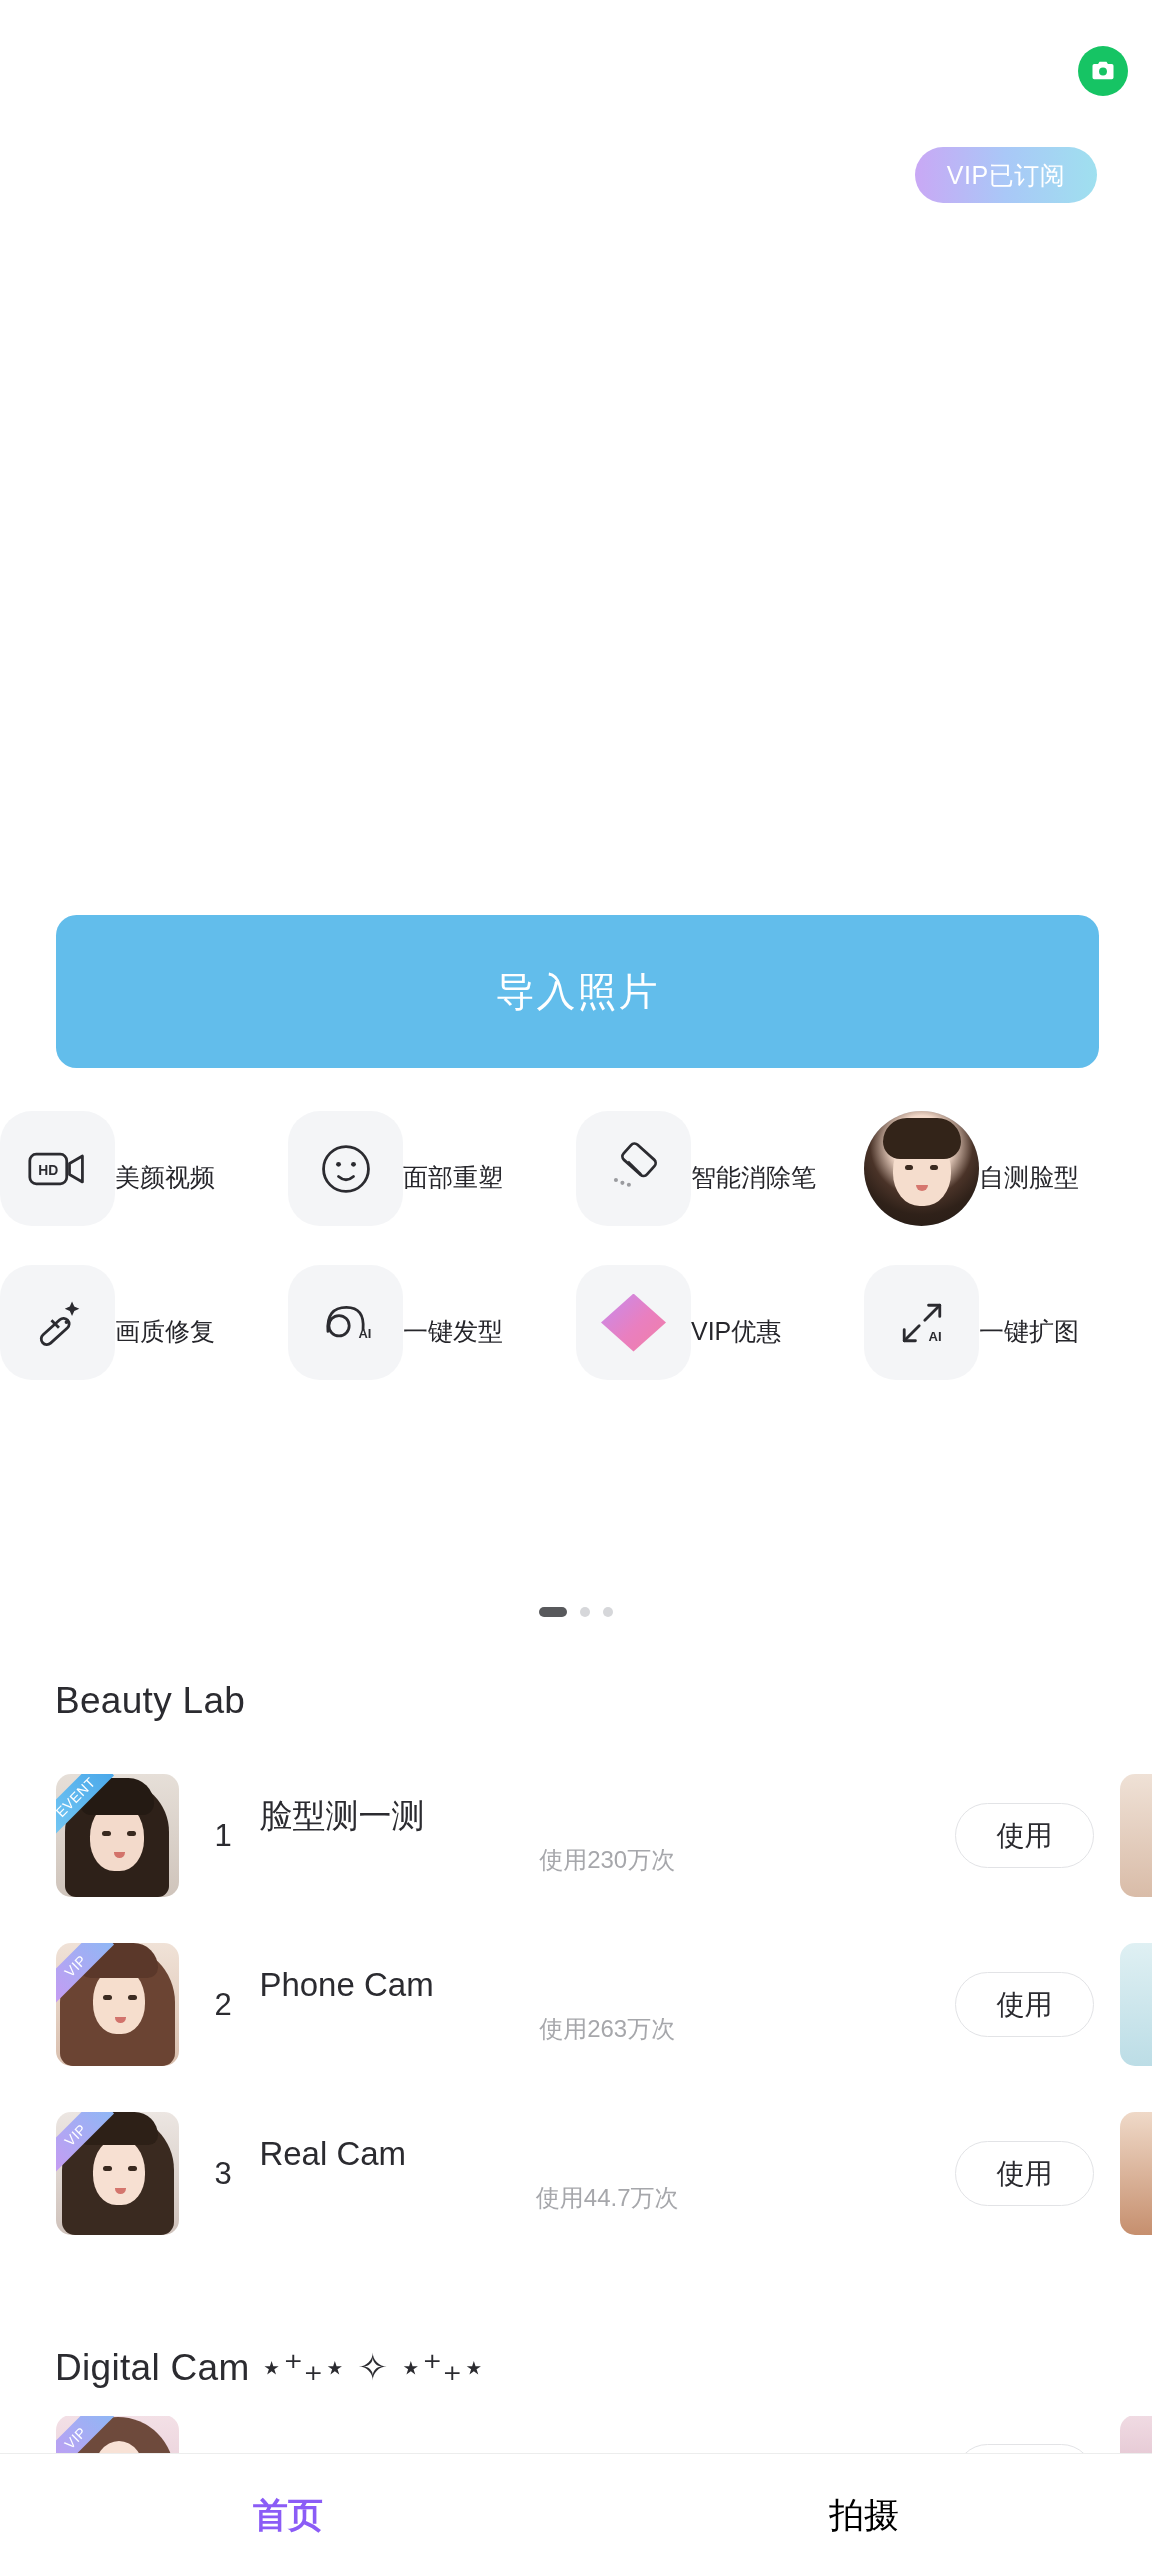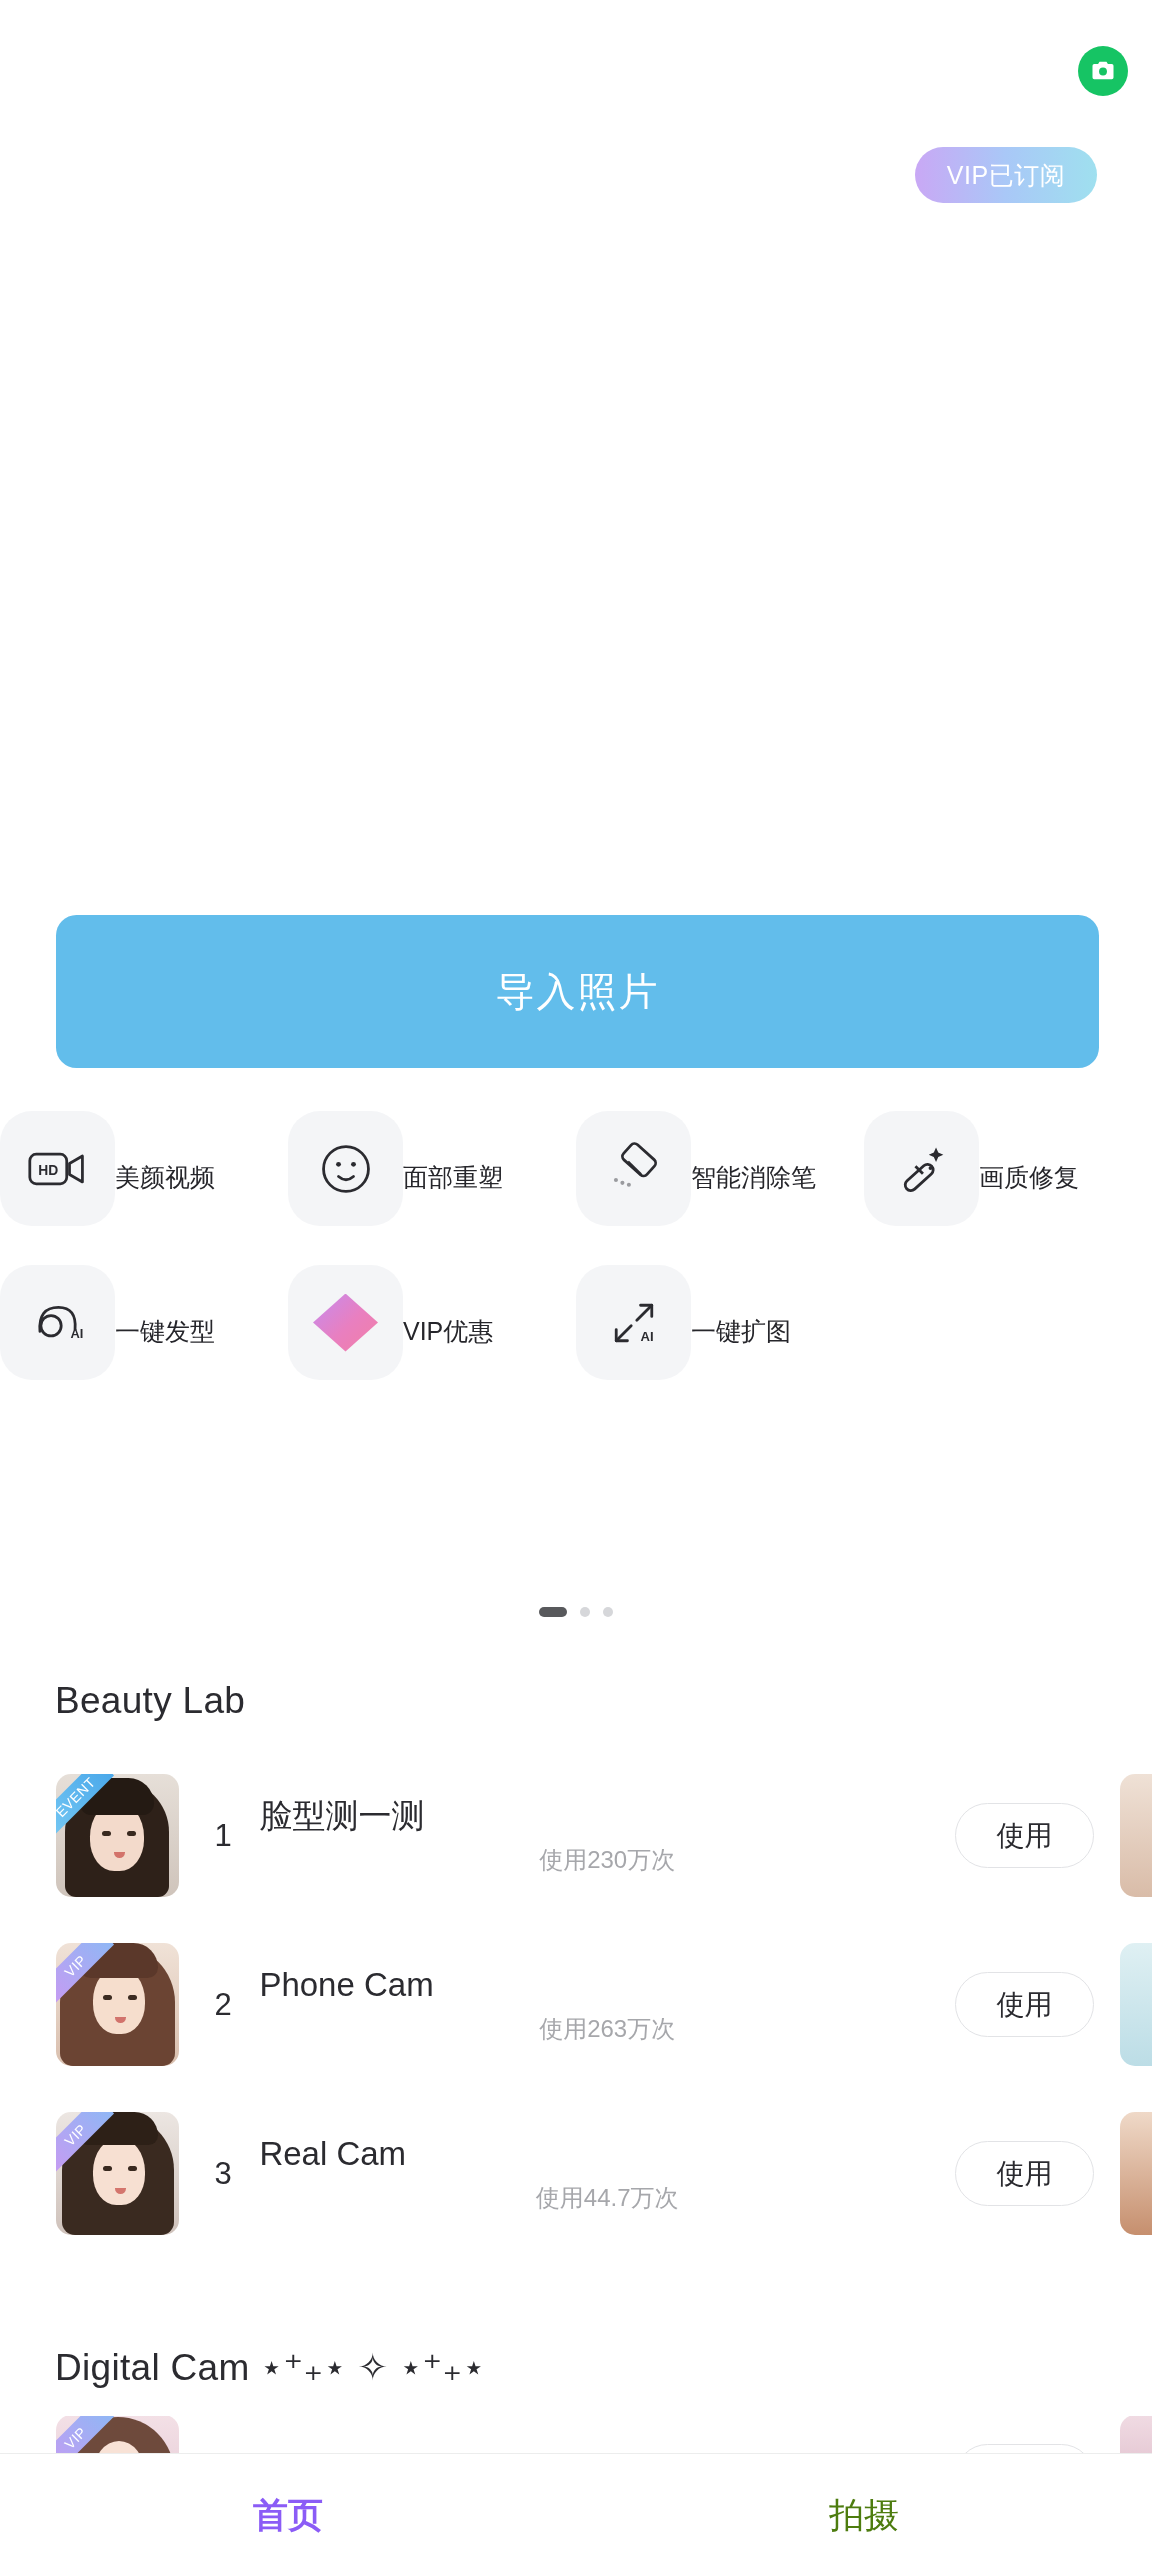--- a/index.html
+++ b/index.html
@@ -246,21 +246,21 @@
     height: 123px;
     background: #ffffff;
     border-top: 0.9px solid #eceded;
     display: flex;
     align-items: center;
   }
   .nav-item {
     flex: 1 1 0;
     text-align: center;
     font-size: 35px;
-    color: #4d7c0f;
+    color: #000000;
   }
   .nav-item.active { color: #8b5cf6; font-weight: bold; }
 </style>
 </head>
 <body>
 
 <div class="phone">
 
   <div class="camera-badge">
     <svg viewBox="0 0 24 24">
@@ -308,20 +308,31 @@
           <rect x="22" y="10" width="34" height="22" rx="5" transform="rotate(42 39 21)" fill="none" stroke="#2b2b30" stroke-width="3"></rect>
           <line x1="27" y1="23" x2="41" y2="37" stroke="#2b2b30" stroke-width="3"></line>
           <circle cx="14" cy="43" r="2.2" fill="#9a9b9f"></circle>
           <circle cx="21" cy="46" r="2.2" fill="#9a9b9f"></circle>
           <circle cx="28" cy="48" r="2.2" fill="#9a9b9f"></circle>
         </svg>
       </div>
       <div class="tool-label">智能消除笔</div>
     </div>
 
+    <div class="tool">
+      <div class="face-thumb">
+        <div class="hair"></div>
+        <div class="face"></div>
+        <div class="bang"></div>
+        <div class="eye l"></div>
+        <div class="eye r"></div>
+        <div class="mouth"></div>
+      </div>
+      <div class="tool-label">自测脸型</div>
+    </div>
 
     <div class="tool">
       <div class="tool-ico">
         <svg width="58" height="58" viewBox="0 0 62 62">
           <rect x="10" y="34" width="36" height="12" rx="6" transform="rotate(-42 28 40)" fill="none" stroke="#2b2b30" stroke-width="3"></rect>
           <line x1="24" y1="28" x2="32" y2="36" stroke="#2b2b30" stroke-width="3"></line>
           <path d="M46 8 l2.4 5.4 5.4 2.4 -5.4 2.4 -2.4 5.4 -2.4-5.4 -5.4-2.4 5.4-2.4z" fill="#2b2b30"></path>
           <circle cx="40" cy="30" r="2" fill="#2b2b30"></circle>
         </svg>
       </div>

